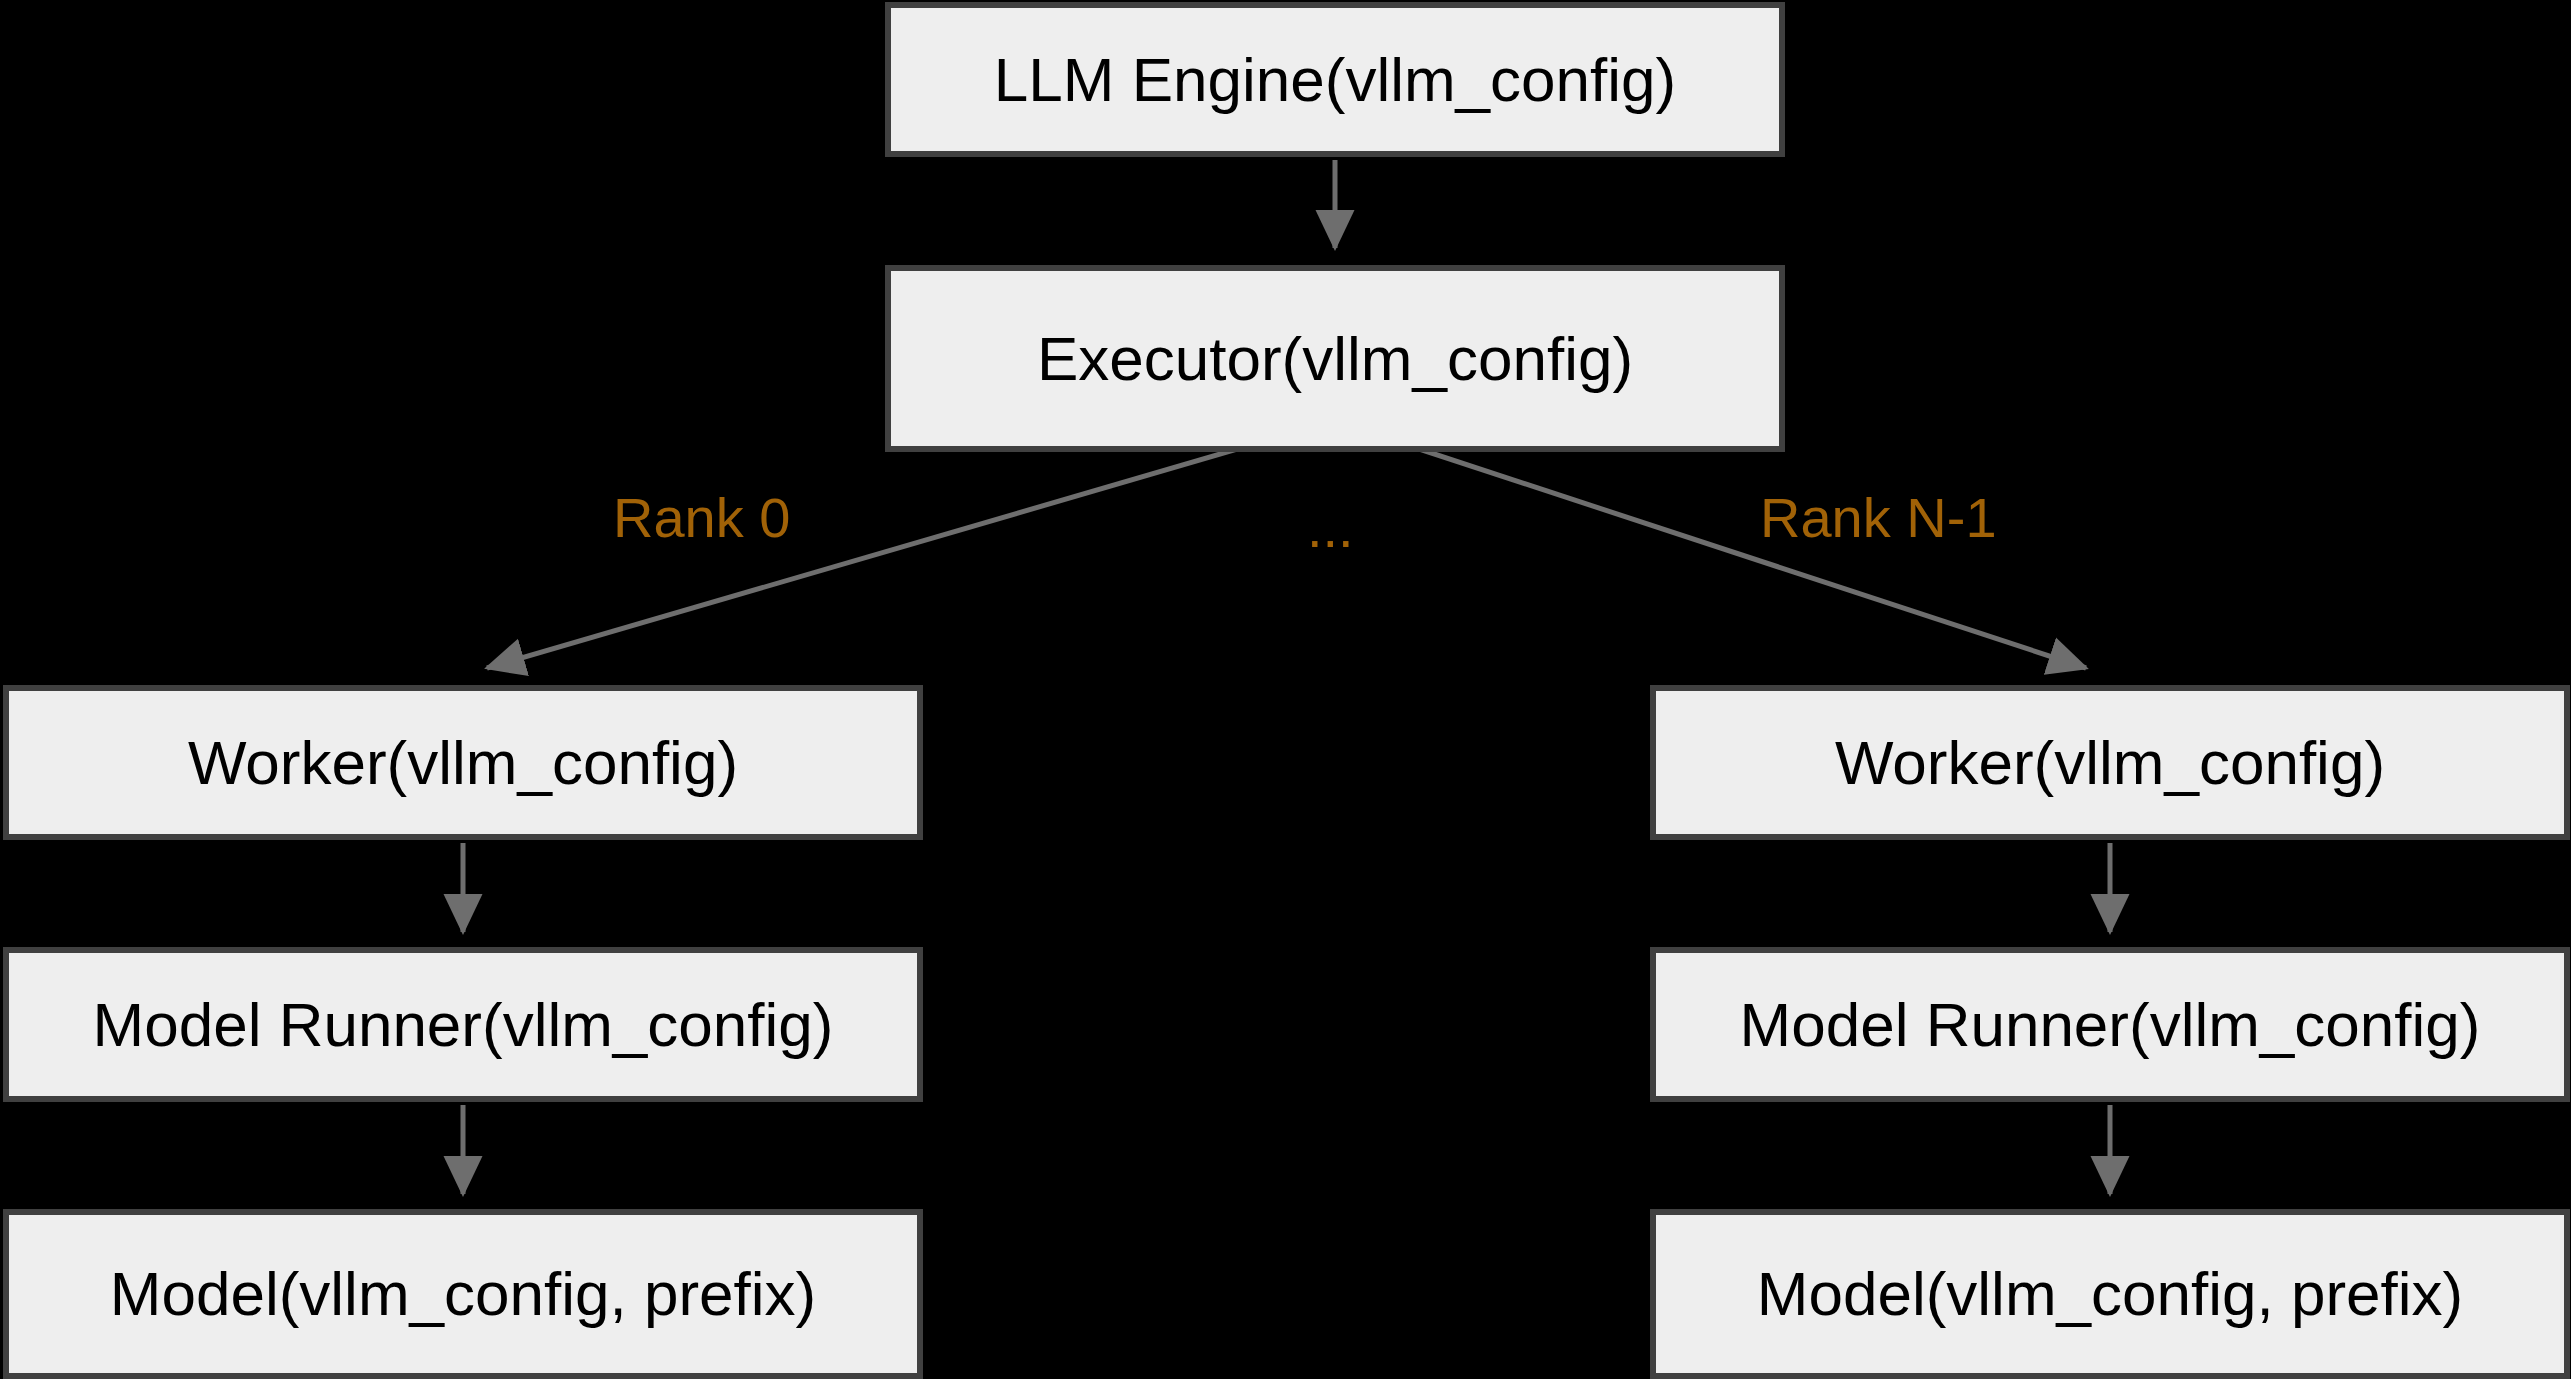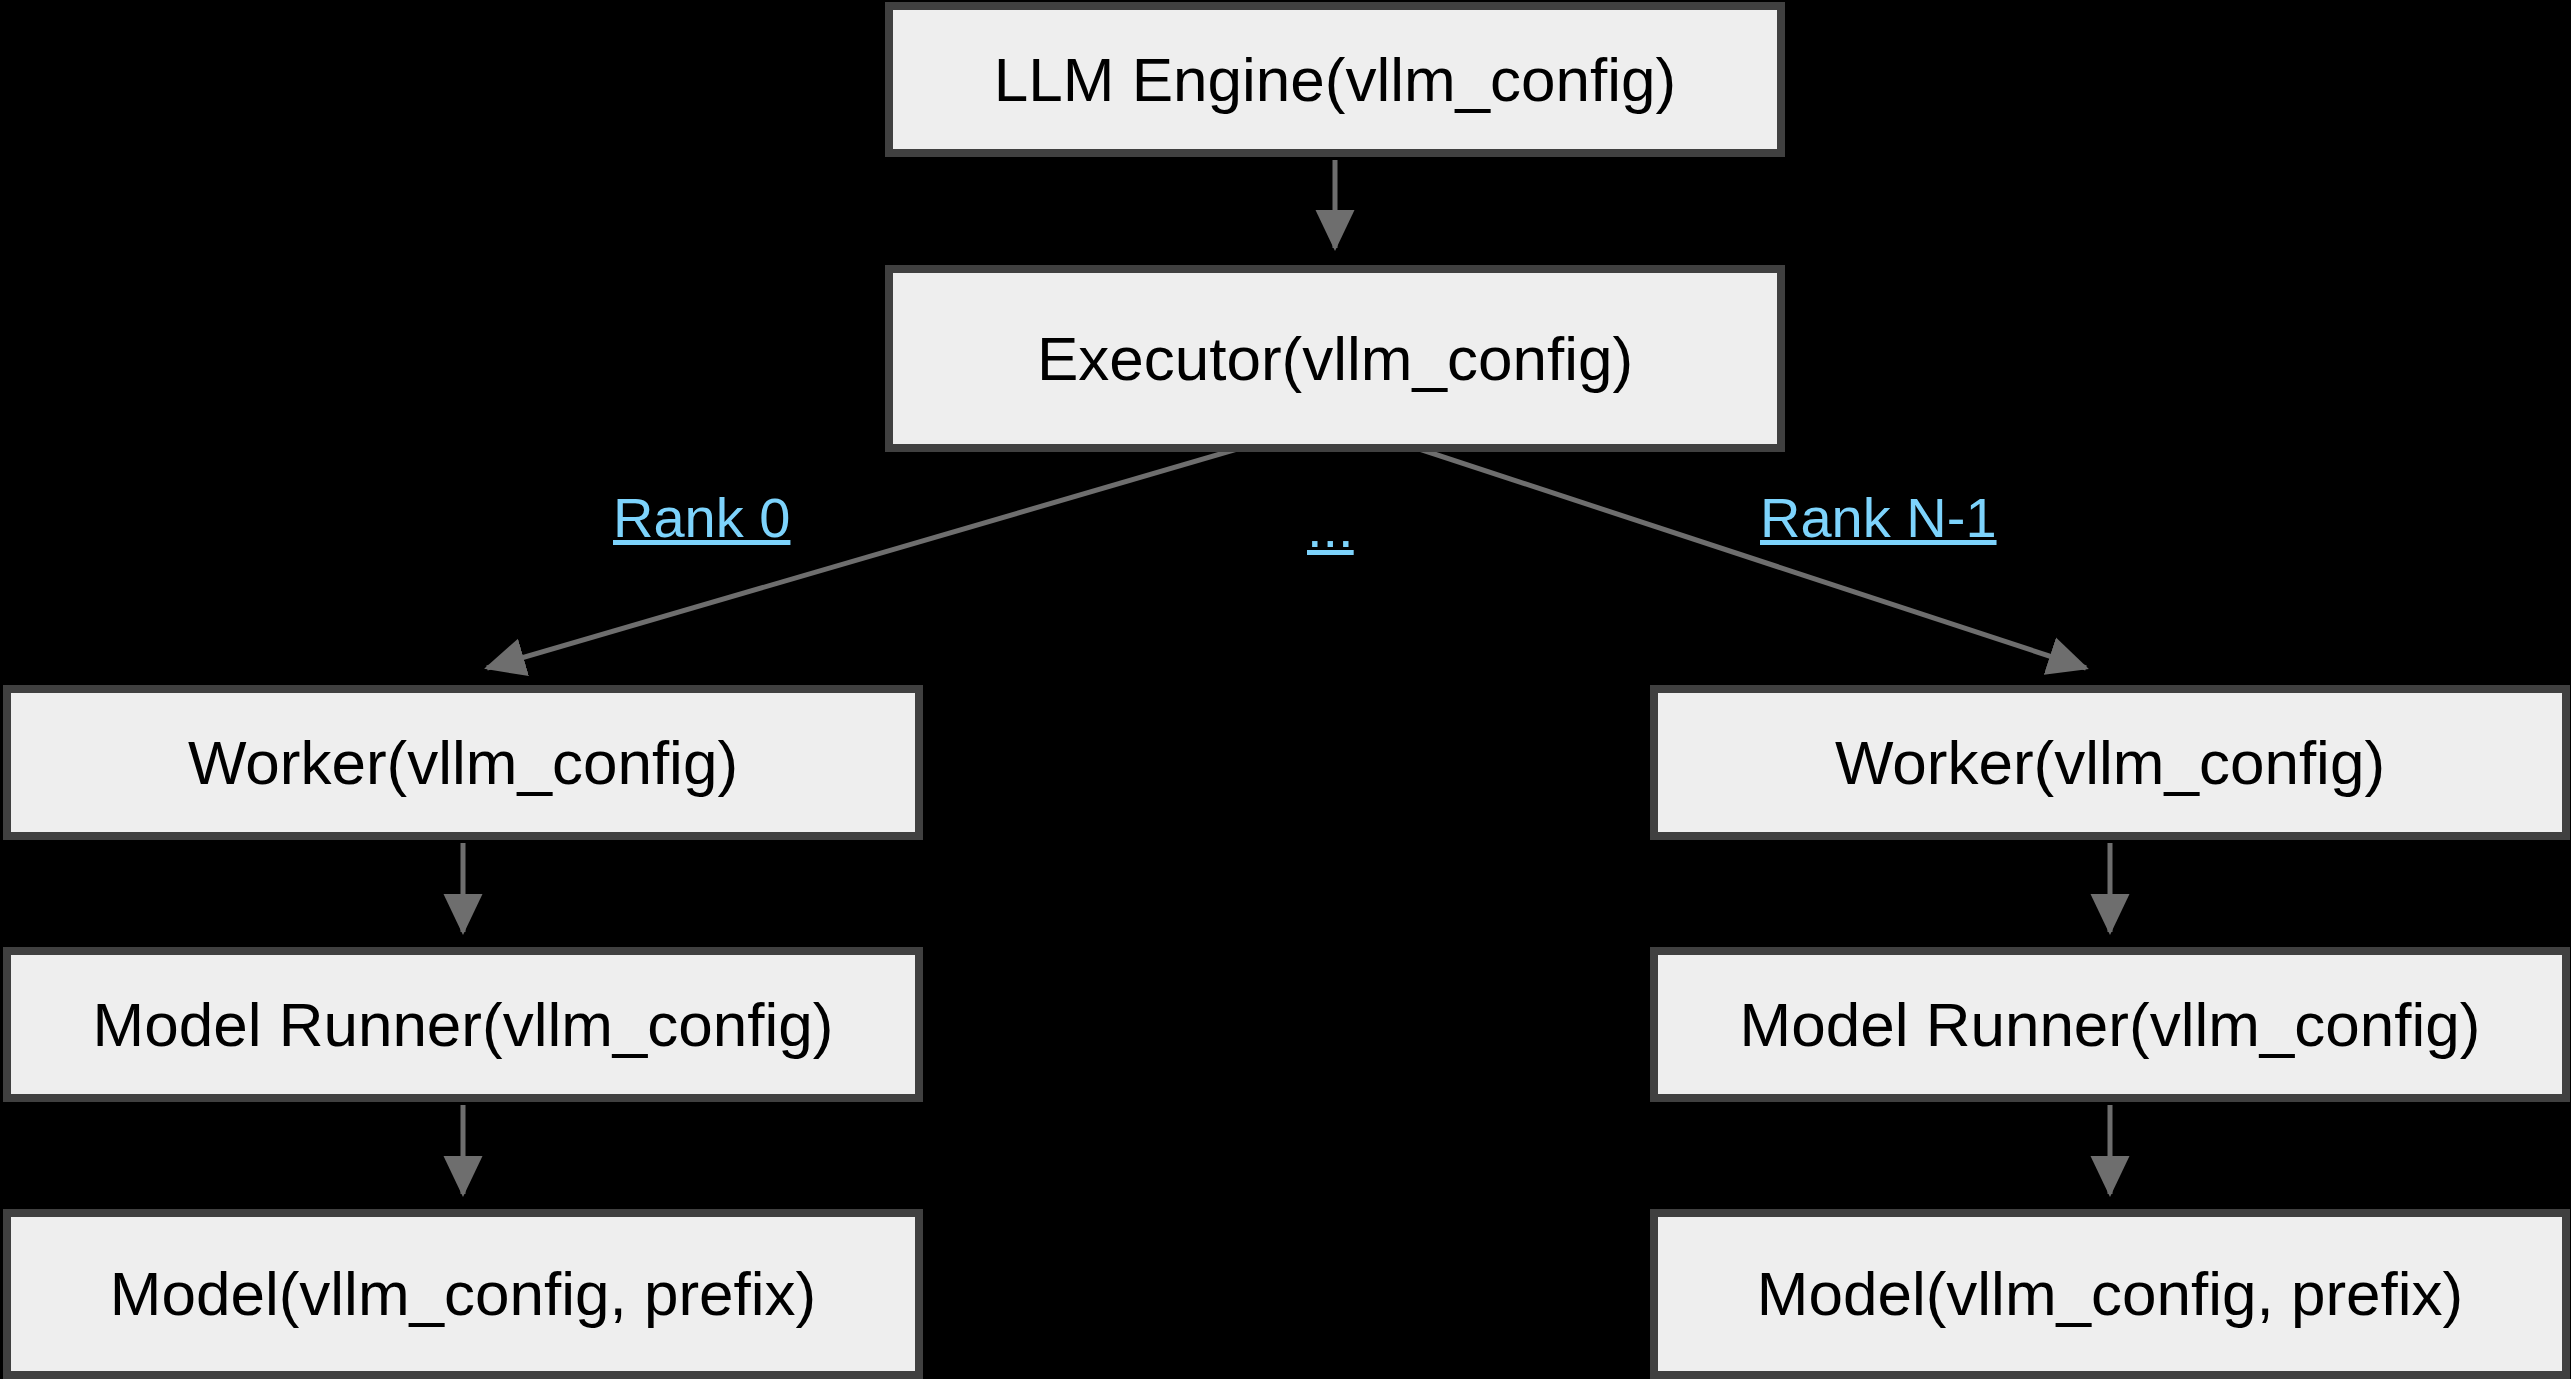--- a/index.html
+++ b/index.html
@@ -19,41 +19,40 @@
     position: absolute;
     left: 0;
     top: 0;
     width: 2571px;
     height: 1379px;
     pointer-events: none;
   }
   .node {
     position: absolute;
     background: #EEEEEE;
-    border: 8px solid #404040;
+    border: 6px solid #404040;
     box-sizing: border-box;
     display: flex;
     align-items: center;
     justify-content: center;
     color: #000000;
     font-weight: 400;
     letter-spacing: 0px;
     white-space: nowrap;
   }
   .node-label {
     display: block;
     line-height: 1;
   }
   .edge-label {
     position: absolute;
-    color: #7dd3fc;
+    color: #a16207;
     font-weight: 400;
     white-space: nowrap;
     line-height: 1;
-    text-decoration: underline;
   }
   
   #node-llm-engine   { left: 885px;  top: 2px;    width: 900px;  height: 155px;  font-size: 62px; }
   #node-executor     { left: 885px;  top: 265px;  width: 900px;  height: 187px;  font-size: 62px; }
   #node-worker-0     { left: 3px;    top: 685px;  width: 920px;  height: 155px;  font-size: 62px; }
   #node-runner-0     { left: 3px;    top: 947px;  width: 920px;  height: 155px;  font-size: 62px; }
   #node-model-0      { left: 3px;    top: 1209px; width: 920px;  height: 170px;  font-size: 62px; }
   #node-worker-n     { left: 1650px; top: 685px;  width: 920px;  height: 155px;  font-size: 62px; }
   #node-runner-n     { left: 1650px; top: 947px;  width: 920px;  height: 155px;  font-size: 62px; }
   #node-model-n      { left: 1650px; top: 1209px; width: 920px;  height: 170px;  font-size: 62px; }

